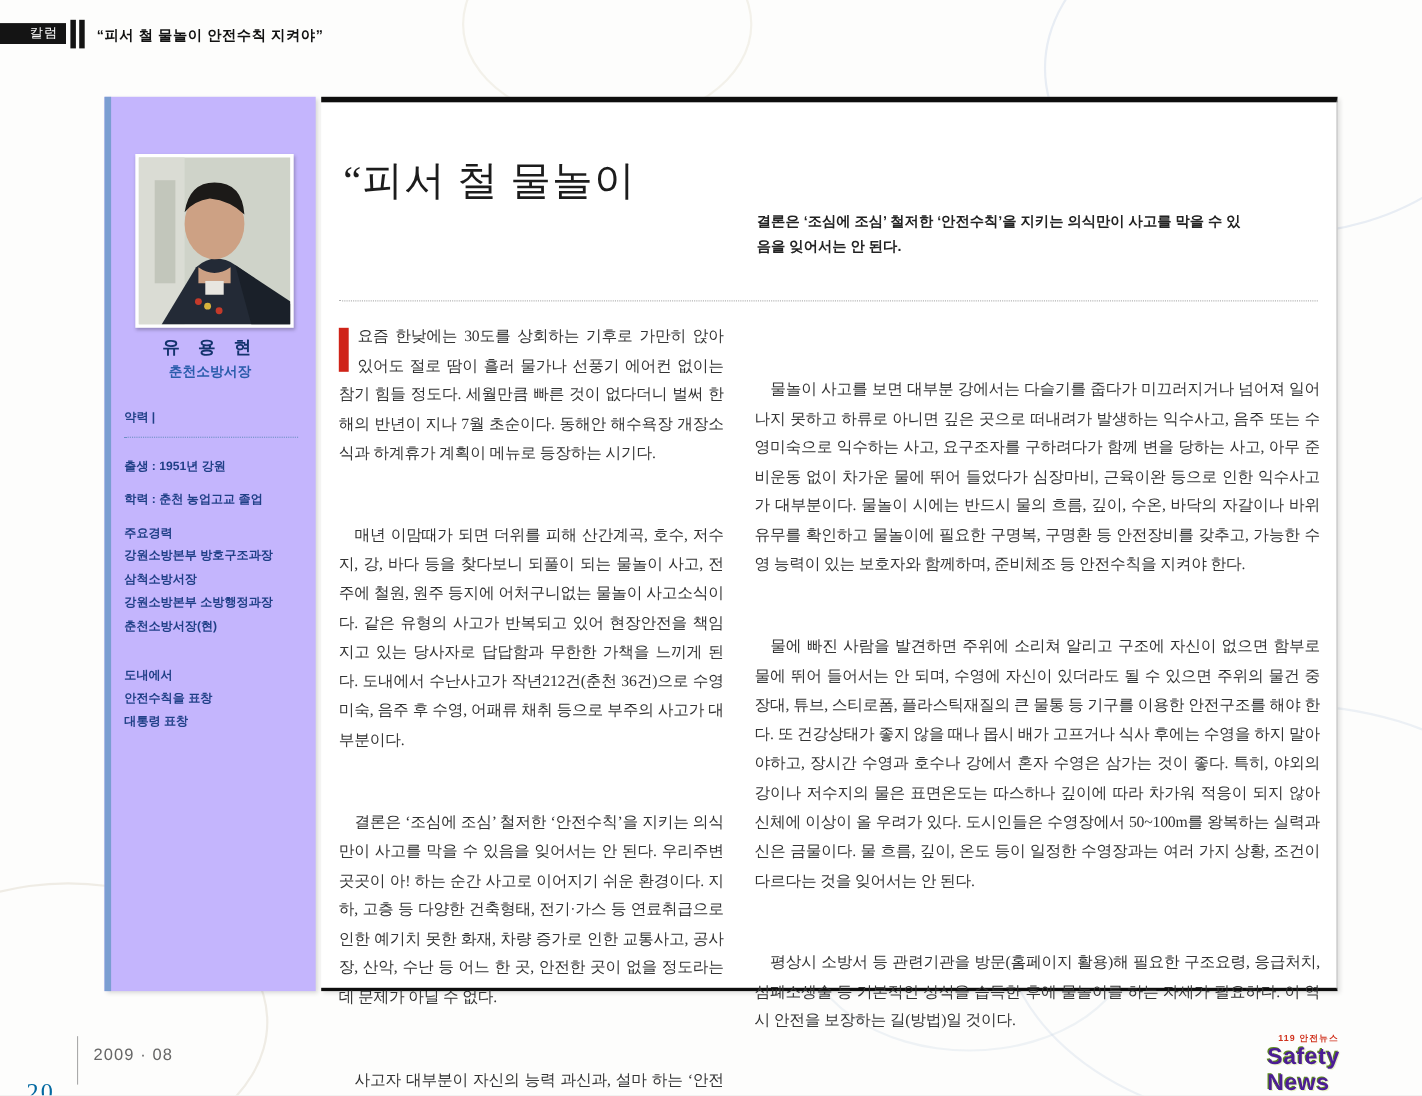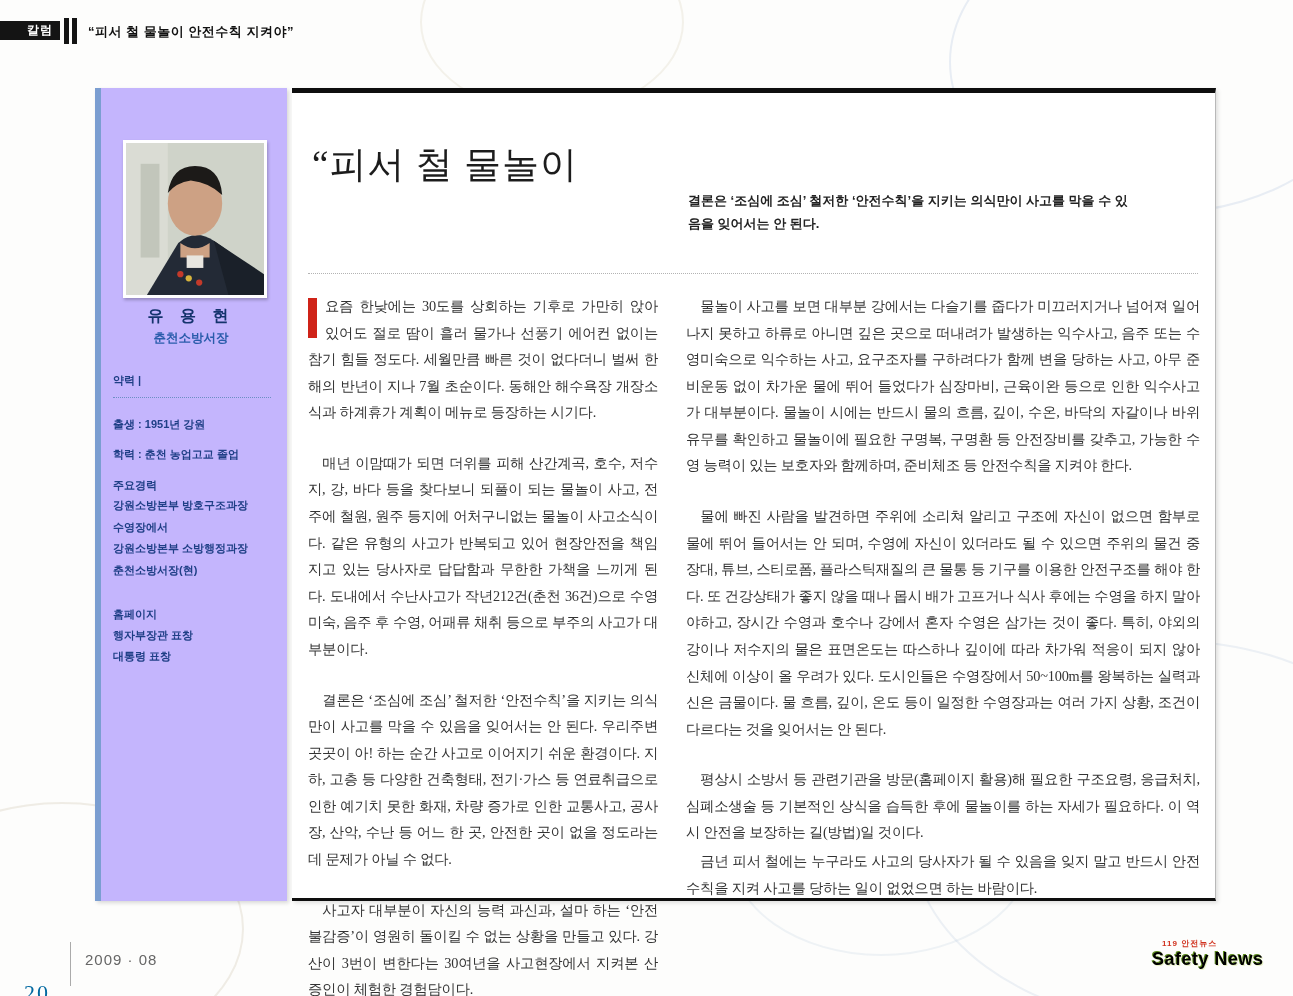--- a/index.html
+++ b/index.html
@@ -13,21 +13,21 @@
   .sw1{width:420px;height:300px;right:-80px;top:-90px;border:2px solid rgba(186,203,224,.30);}
   .sw2{width:520px;height:380px;right:-140px;top:640px;border:2px solid rgba(186,203,224,.25);}
   .sw3{width:360px;height:250px;left:-120px;bottom:-60px;border:2px solid rgba(210,200,175,.30);}
   .sw4{width:260px;height:180px;left:420px;top:-70px;border:2px solid rgba(210,200,175,.22);}
   .sw5{width:300px;height:210px;right:260px;bottom:40px;border:2px solid rgba(186,203,224,.22);}
 
   
   .hdr{position:absolute;left:0;top:18px;height:28px;width:100%;}
   .hdr-tag{
     position:absolute;left:0;top:3px;width:60px;height:19px;background:#141414;
-    color:#fff;font-size:12px;font-weight:bold;text-align:right;line-height:19px;
+    color:#fff;font-size:12px;font-weight:normal;text-align:right;line-height:19px;
     padding-right:7px;box-sizing:border-box;letter-spacing:1px;
   }
   .hdr-bars{position:absolute;left:64px;top:0;width:14px;height:26px;}
   .hdr-bars i{position:absolute;top:0;width:5px;height:26px;background:#141414;}
   .hdr-bars i:first-child{left:0;} .hdr-bars i:last-child{left:8px;}
   .hdr-title{position:absolute;left:88px;top:5px;font-size:13px;font-weight:bold;color:#111;letter-spacing:.5px;}
 
   
   .sidebar{
     position:absolute;left:95px;top:88px;width:192px;height:813px;
@@ -71,35 +71,35 @@
   .rule-dotted{position:absolute;left:16px;top:180px;width:890px;border-top:1px dotted #b3b3b3;}
 
   .cols{position:absolute;left:16px;top:200px;width:892px;display:flex;gap:28px;}
   .col-left{width:350px;}
   .col-right{width:514px;}
   .body-p{
     margin:0 0 24px 0;
     font-family:"Liberation Serif",serif;font-size:14.3px;line-height:1.86;
     color:#333;text-align:justify;letter-spacing:-0.2px;
   }
-  .body-p.indent{text-indent:1em;}
+  .body-p.indent{text-indent:1em;margin-top:48px;}
   .body-p.tight{margin-bottom:2px;}
   .redbar{
     float:left;width:9px;height:40px;background:#cf2318;margin:5px 8px 0 0;
   }
 
   
   .pg-num{position:absolute;left:24px;top:948px;font-family:"Liberation Serif",serif;
     font-size:22px;letter-spacing:2px;color:#0369a1;margin-top:32px;}
   .ft-vline{position:absolute;left:70px;top:942px;width:1px;height:44px;background:#aaa;}
   .ft-issue{position:absolute;left:85px;top:951px;font-size:15px;color:#666;letter-spacing:1px;}
   .logo{position:absolute;left:1152px;top:938px;width:120px;}
   .logo-small{font-size:8px;font-weight:bold;color:#d0321e;letter-spacing:1px;margin-left:10px;}
   .logo-main{
-    font-size:18px;font-weight:bold;color:#000000;letter-spacing:.5px;
+    font-size:21px;font-weight:bold;color:#4c1d95;letter-spacing:.5px;
     text-shadow:1px 1px 0 #e9f2c6, -1px -1px 0 #5d8a1e;
   }
 </style>
 </head>
 <body>
 
 <div class="page">
 
   <div class="swirl sw1"></div>
   <div class="swirl sw2"></div>
@@ -147,30 +147,30 @@
       <div class="sec">
         <div class="sb-line">출생 : 1951년 강원</div>
       </div>
       <div class="sec">
         <div class="sb-line">학력 : 춘천 농업고교 졸업</div>
       </div>
 
       <div class="sec">
         <div class="sb-head">주요경력</div>
         <div class="sb-line">강원소방본부 방호구조과장</div>
-        <div class="sb-line">수영장에서</div>
+        <div class="sb-line">삼척소방서장</div>
         <div class="sb-line">강원소방본부 소방행정과장</div>
         <div class="sb-line">춘천소방서장(현)</div>
       </div>
 
       <div class="sb-gap"></div>
 
       <div class="sec">
-        <div class="sb-head">홈페이지</div>
-        <div class="sb-line">행자부장관 표창</div>
+        <div class="sb-head">도내에서</div>
+        <div class="sb-line">안전수칙을 표창</div>
         <div class="sb-line">대통령 표창</div>
       </div>
     </div>
   </div>
 
   <div class="panel">
 
     <div class="headline">
       <div>“피서 철 물놀이</div>
     </div>

